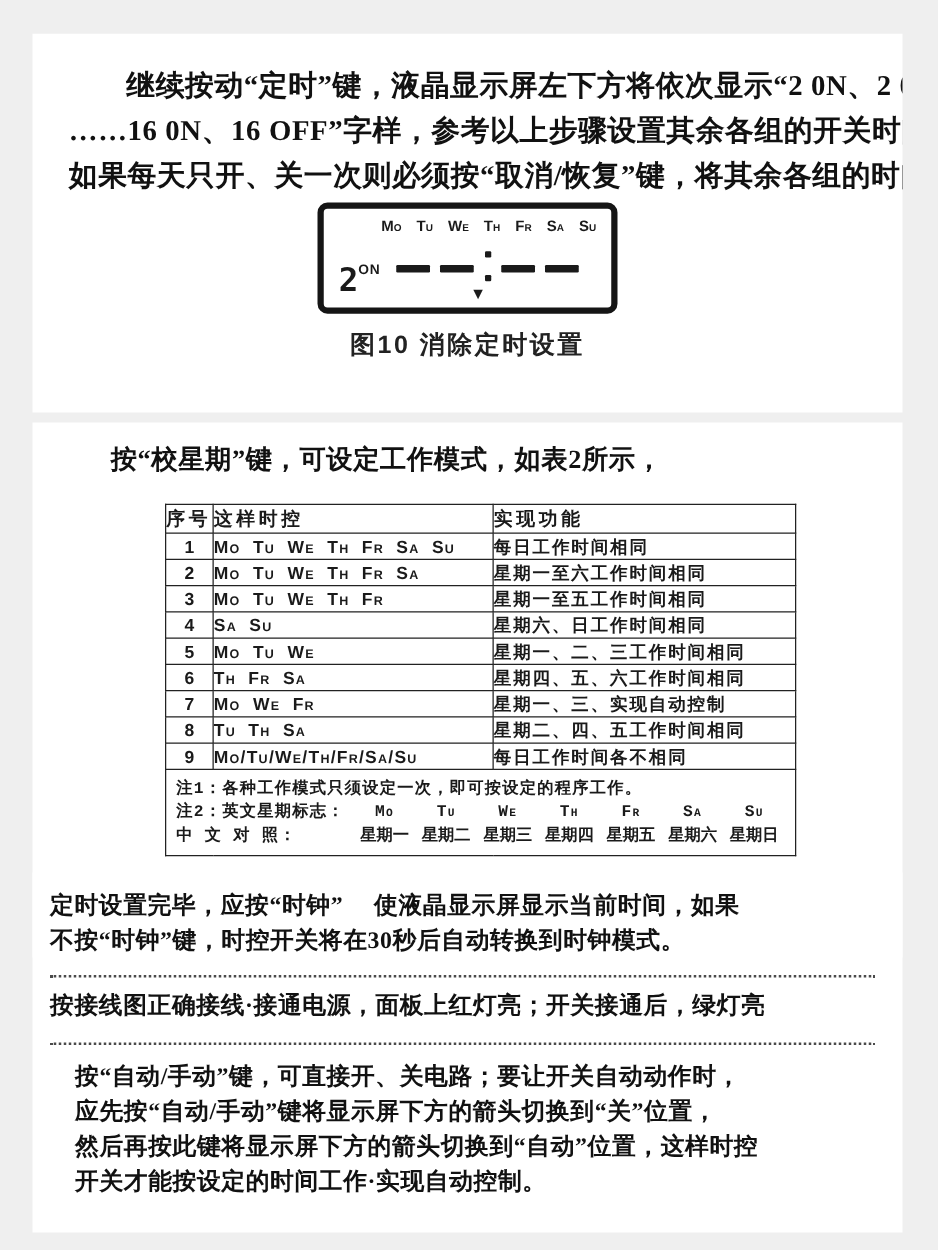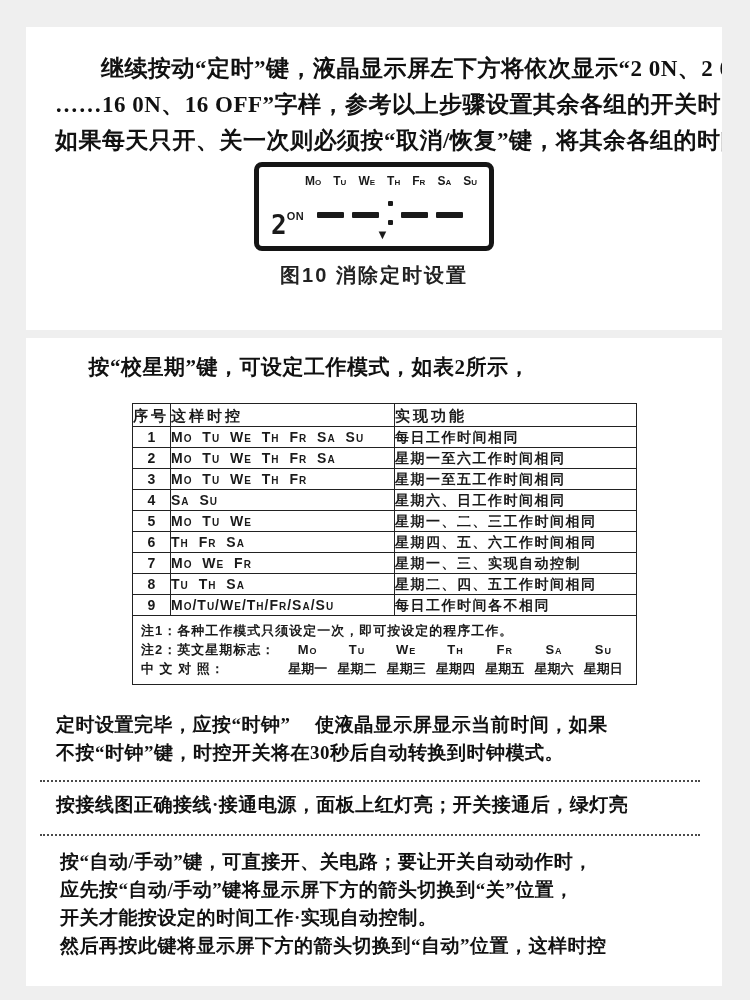--- a/index.html
+++ b/index.html
@@ -143,32 +143,32 @@
   .col-mode { width: 224px; }
   .col-func { width: 242px; }
   .cell-num  { text-align: center; }
   .cell-mode {
     padding-left: 9px;
     font-variant: small-caps;
     letter-spacing: 1px;
     word-spacing: 5px;
   }
   .cell-func { padding-left: 13px; letter-spacing: 1.5px; }
-  .notes-cell { padding: 5px 8px 6px 8px !important; height: auto !important; }
+  .notes-cell { padding: 5px 8px 6px 8px !important; height: auto !important; font-family: Liberation Mono, monospace; }
   .note-line { font-size: 13px; line-height: 19px; letter-spacing: 1px; white-space: nowrap; }
   .note-flex { display: flex; font-size: 13px; line-height: 19px; }
   .note-flex .nlabel { flex: 0 0 142px; letter-spacing: 1px; white-space: nowrap; }
   .note-flex .ncols { flex: 1; display: flex; }
   .note-flex .ncols span { flex: 1; text-align: center; }
   .ncols.en span { font-variant: small-caps; letter-spacing: 1px; }
 
   
   .card3 { padding-top: 6px; }
   .para-sm {
-    padding-left: 30px;
+    padding-left: 14px;
     font-size: 19px;
     font-weight: 600;
     line-height: 28px;
     letter-spacing: 0.5px;
   }
   .para-sm .line { white-space: nowrap; }
   .p1 { margin-top: 7px; }
   .p2 { margin-top: 9px; }
   .p3 { margin-top: 12px; padding-left: 34px; }
   .dotted-sep {
@@ -323,18 +323,18 @@
       <div class="line">不按“时钟”键，时控开关将在30秒后自动转换到时钟模式。</div>
     </div>
     <div class="dotted-sep sep1"></div>
     <div class="para-sm p2">
       <div class="line">按接线图正确接线·接通电源，面板上红灯亮；开关接通后，绿灯亮</div>
     </div>
     <div class="dotted-sep sep2"></div>
     <div class="para-sm p3">
       <div class="line">按“自动/手动”键，可直接开、关电路；要让开关自动动作时，</div>
       <div class="line">应先按“自动/手动”键将显示屏下方的箭头切换到“关”位置，</div>
+      <div class="line">然后再按此键将显示屏下方的箭头切换到“自动”位置，这样时控</div>
       <div class="line">开关才能按设定的时间工作·实现自动控制。</div>
-      <div class="line">然后再按此键将显示屏下方的箭头切换到“自动”位置，这样时控</div>
     </div>
   </div>
 
 </div>
 
 </body></html>

